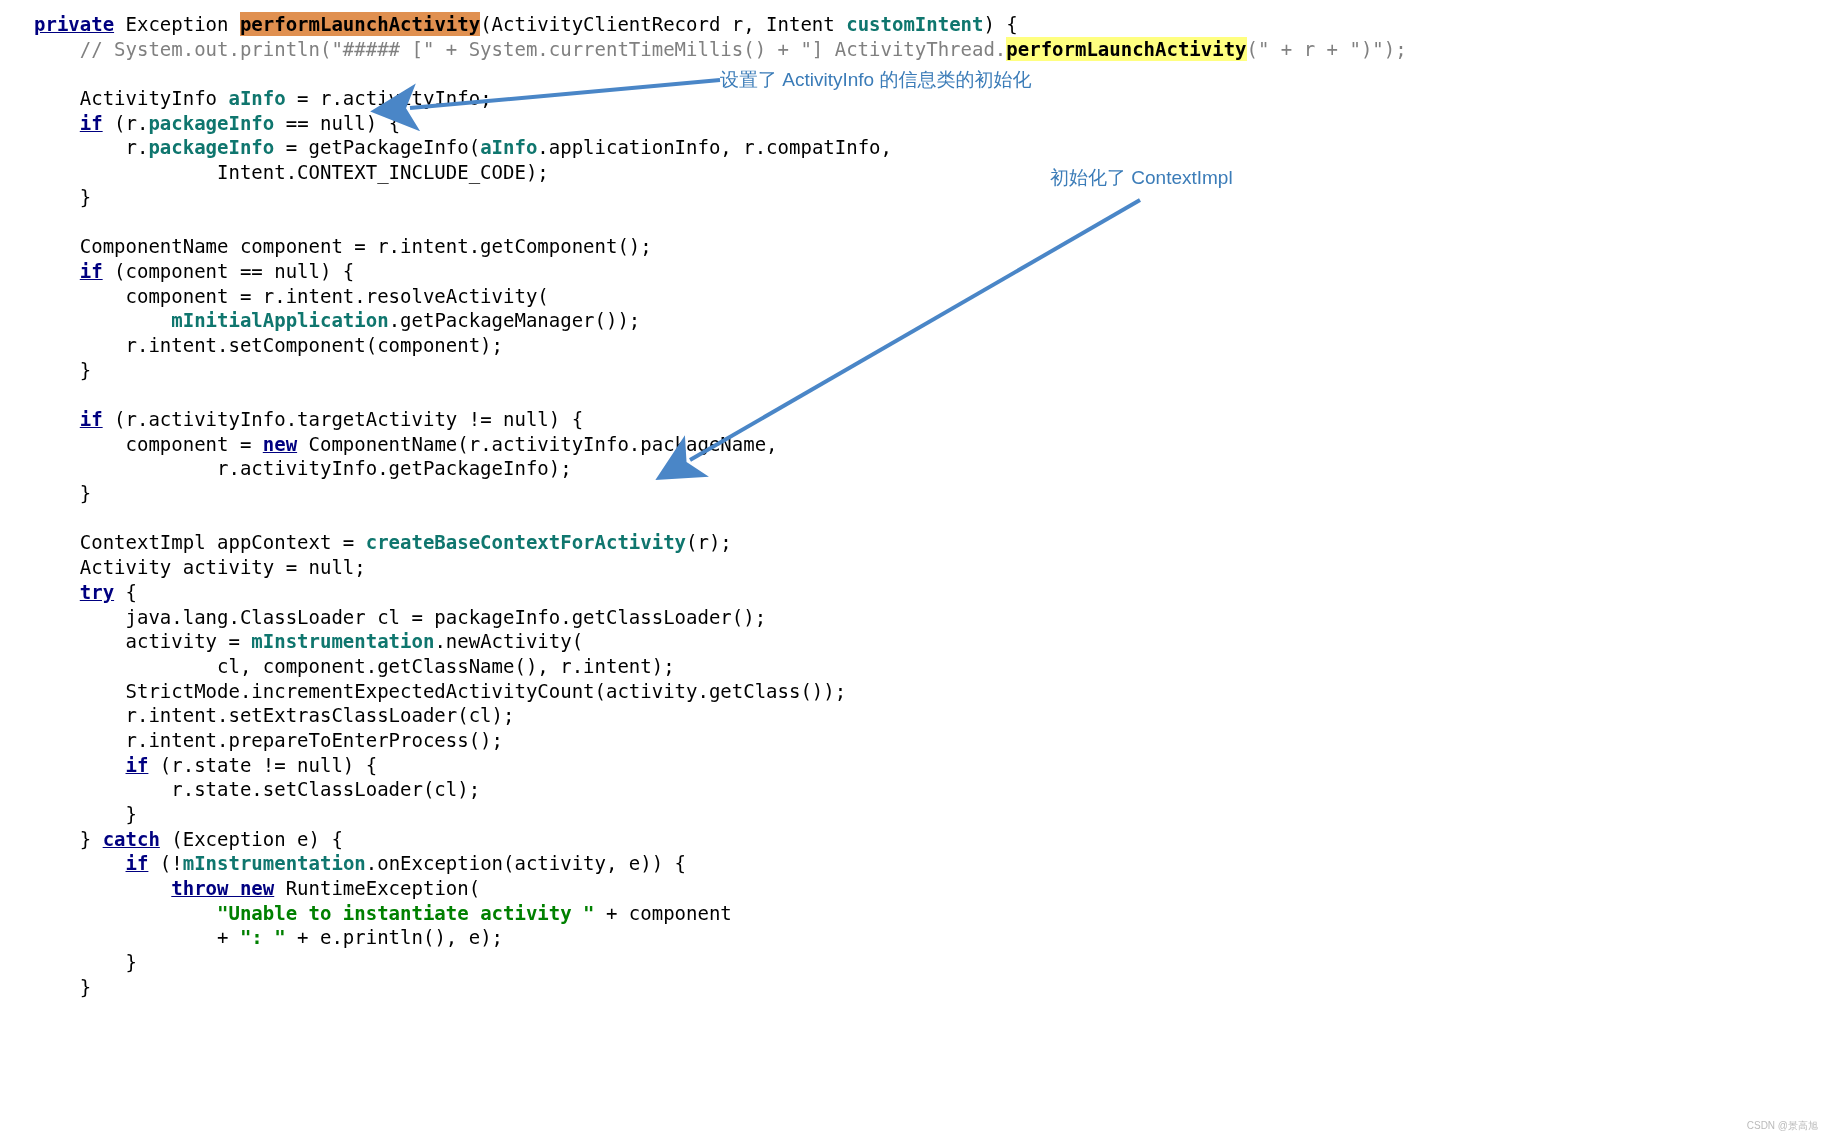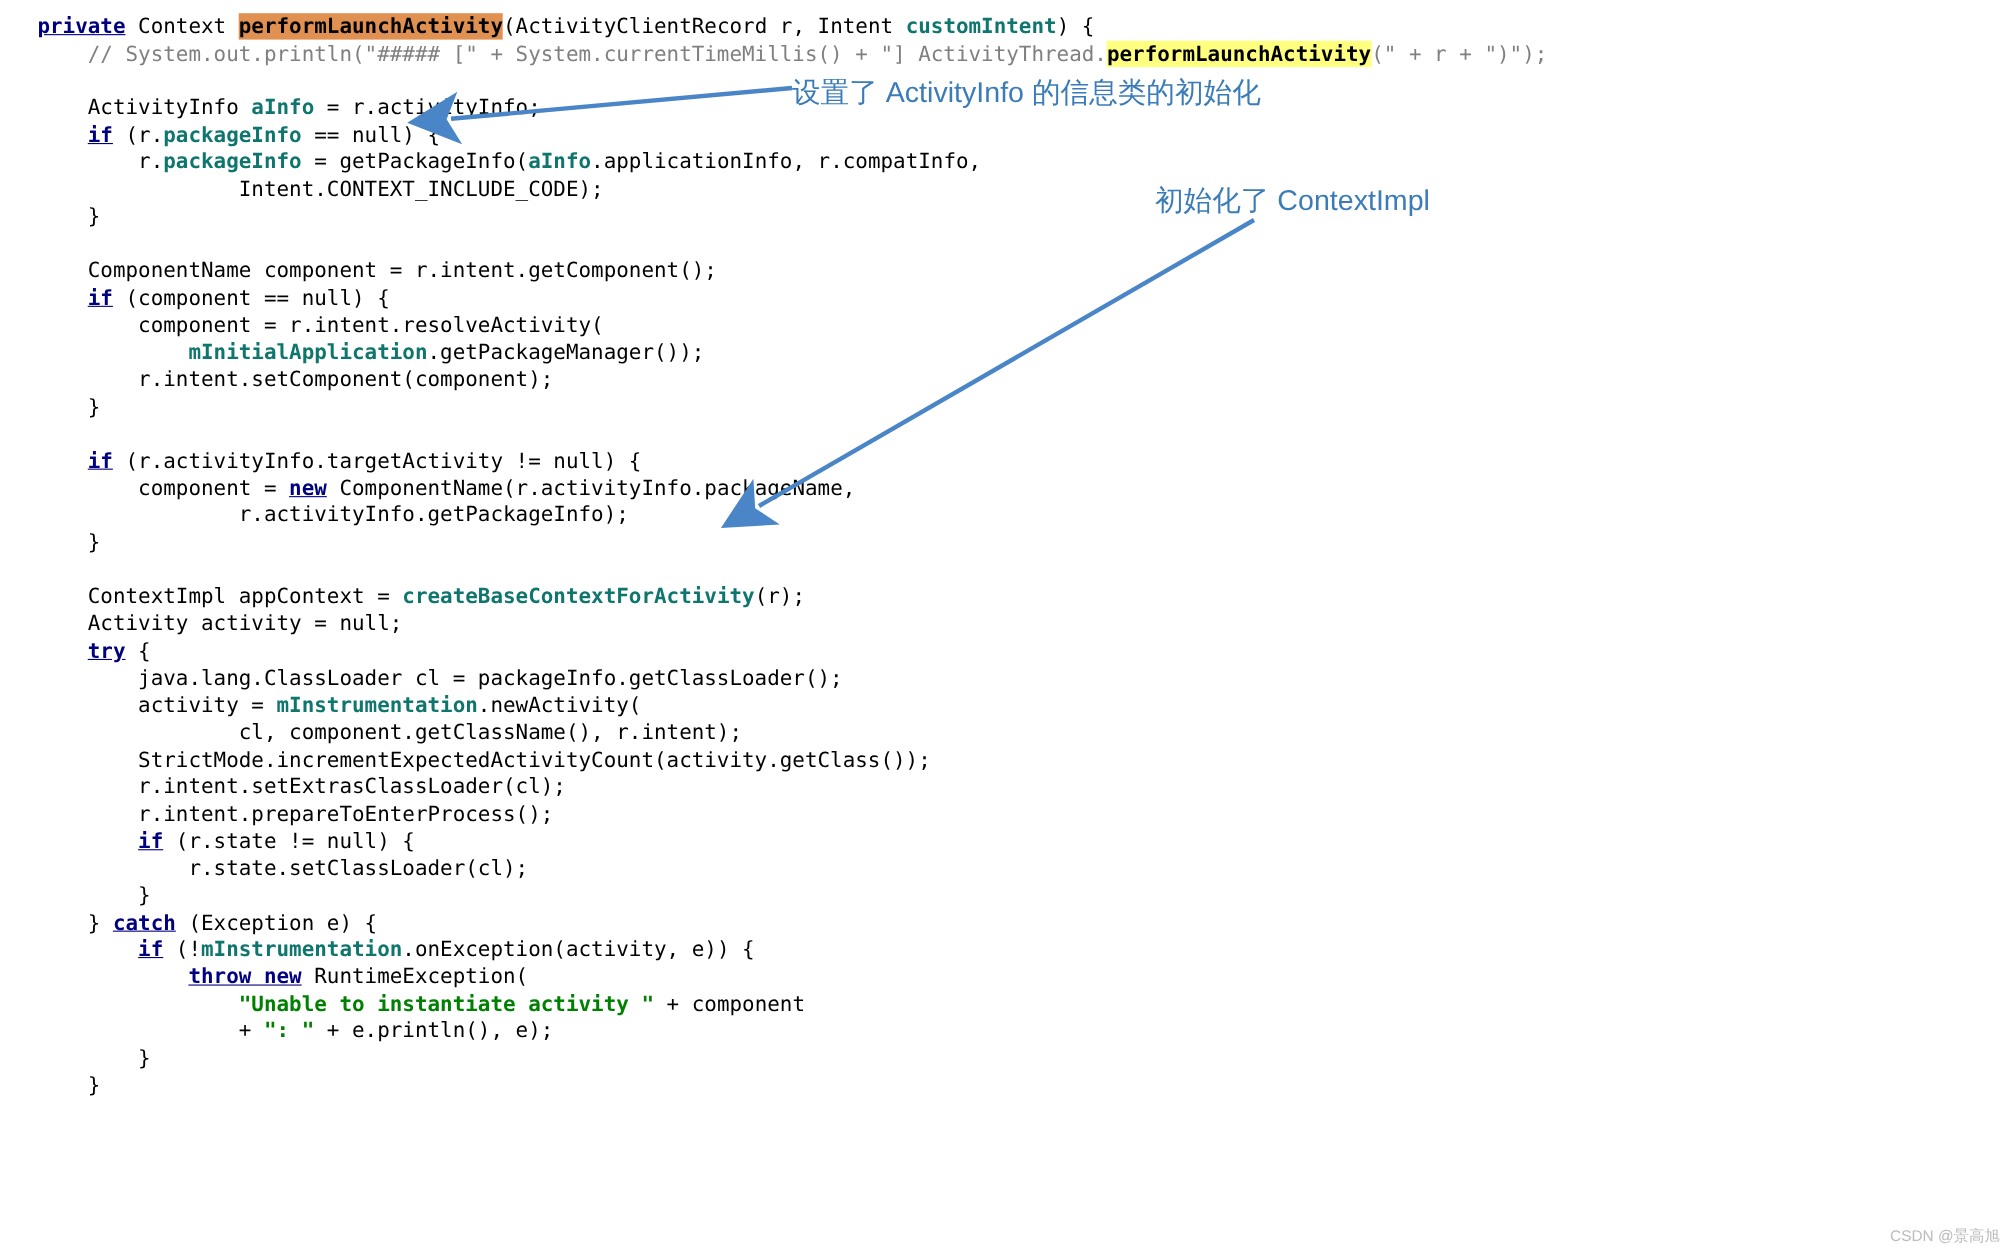--- a/index.html
+++ b/index.html
@@ -25,47 +25,47 @@
   .kw   { color: #000080; font-weight: bold; text-decoration: underline; }                          
   .fld  { color: #0f766e; font-weight: bold; }    
   .hlO  { background: #E09050; font-weight: bold; padding: 1px 0; } 
   .hlY  { background: #FFFF80; font-weight: bold; padding: 1px 0; } 
   .cmt  { color: #808080; }                       
   .str  { color: #008000; font-weight: bold; }
   .annotation1, .annotation2 {
     position: absolute;
     color: #3B7CB8;
     font-family: "Helvetica Neue", Arial, sans-serif;
-    font-size: 26px;
+    font-size: 19px;
     z-index: 5;
   }
   .annotation1 { left: 720px; top: 68px; }
   .annotation2 { left: 1050px; top: 166px; }
   svg.arrows {
     position: absolute;
     left: 0; top: 0;
     width: 1826px;
     height: 1138px;
     z-index: 3;
     pointer-events: none;
   }
   .watermark {
     position: absolute;
     right: 8px;
     bottom: 6px;
     font-family: Arial, sans-serif;
-    font-size: 14px;
+    font-size: 10px;
     color: #bbb;
     z-index: 6;
   }
 </style>
 </head>
 <body>
 
-<pre><span class="kw">private</span><span> Context </span><span class="hlO">performLaunchActivity</span><span>(ActivityClientRecord r, Intent </span><span class="fld">customIntent</span><span>) {</span>
+<pre><span class="kw">private</span><span> Exception </span><span class="hlO">performLaunchActivity</span><span>(ActivityClientRecord r, Intent </span><span class="fld">customIntent</span><span>) {</span>
 <span class="cmt">    // System.out.println("##### [" + System.currentTimeMillis() + "] ActivityThread.</span><span class="hlY">performLaunchActivity</span><span class="cmt">(" + r + ")");</span>
 <span></span>
 <span>    ActivityInfo </span><span class="fld">aInfo</span><span> = r.activityInfo;</span>
 <span>    </span><span class="kw">if</span><span> (r.</span><span class="fld">packageInfo</span><span> == null) {</span>
 <span>        r.</span><span class="fld">packageInfo</span><span> = getPackageInfo(</span><span class="fld">aInfo</span><span>.applicationInfo, r.compatInfo,</span>
 <span>                Intent.CONTEXT_INCLUDE_CODE);</span>
 <span>    }</span>
 <span></span>
 <span>    ComponentName component = r.intent.getComponent();</span>
 <span>    </span><span class="kw">if</span><span> (component == null) {</span>

